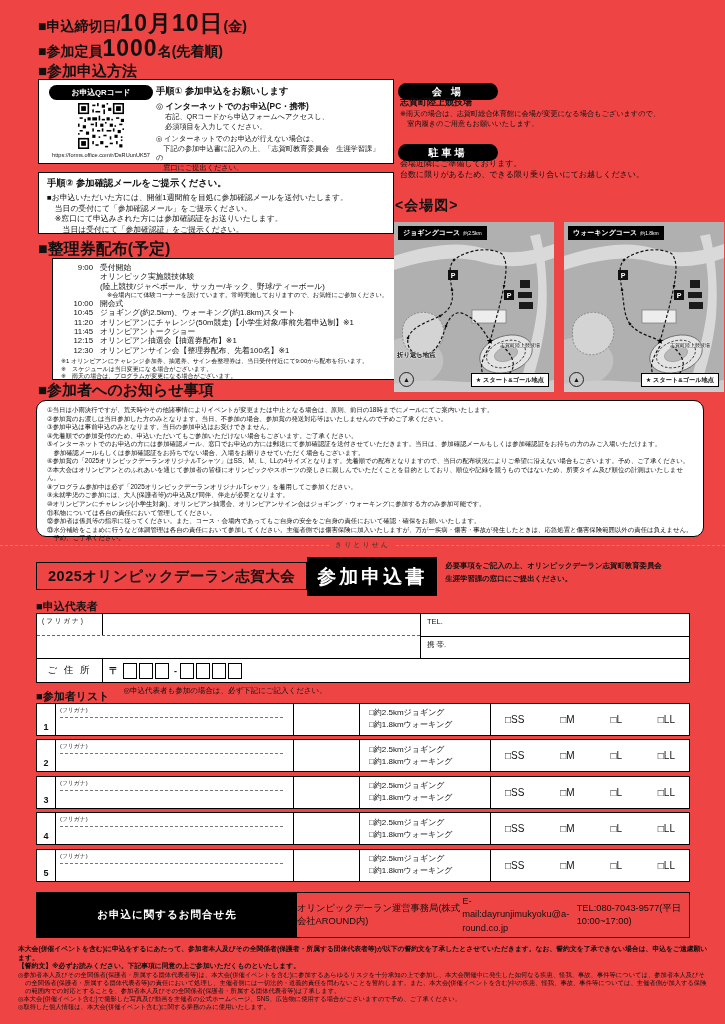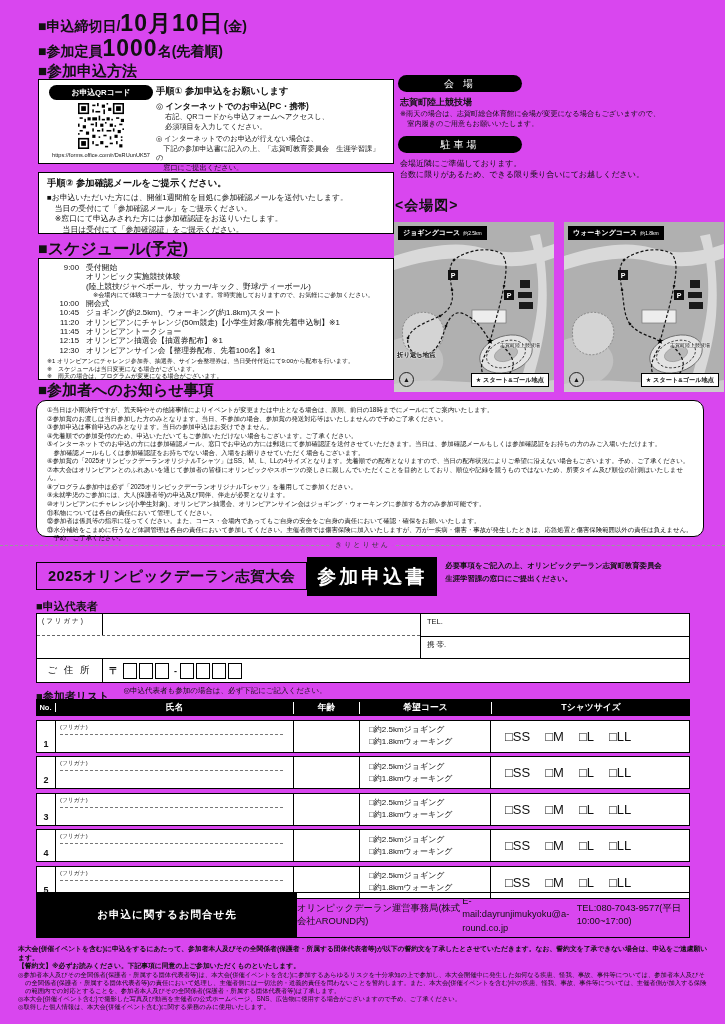--- a/index.html
+++ b/index.html
@@ -1,16 +1,16 @@
 <!DOCTYPE html>
 <html><head>
 <meta charset="utf-8">
 <style>
   html,body{margin:0;padding:0;background:#888;}
-  #page{position:relative;width:725px;height:1024px;background:#d946ef;margin:0 auto;
+  #page{position:relative;width:725px;height:1024px;background:#ef4444;margin:0 auto;
         font-family:"Liberation Sans","DejaVu Sans",sans-serif;color:#111;overflow:hidden;}
   .abs{position:absolute;}
   .bold{font-weight:bold;}
   .pre{white-space:pre-line;}
 
   
   .bigline{display:flex;align-items:baseline;font-weight:bold;}
   .bigline .sm{font-size:14px;}
   .bigline .mega{font-size:23px;letter-spacing:1px;}
   #h-method{font-size:15px;font-weight:bold;}
@@ -24,31 +24,31 @@
   .opt2{font-size:7.2px;line-height:9.6px;margin-top:3px;}
   #qrcol{width:110px;flex:none;display:flex;flex-direction:column;align-items:center;}
   .qr-pill{background:#000;color:#fff;border-radius:9px;font-size:7.8px;font-weight:bold;
            width:104px;text-align:center;padding:2px 0;}
   .qr-url{font-size:5.6px;white-space:nowrap;}
   #step2{left:38px;top:172px;width:356px;height:62px;padding:4px 8px;}
   #step2 .body{font-size:7.8px;line-height:10.6px;}
 
   
   #h-schedule{font-size:16px;font-weight:bold;}
-  #schedule-box{left:38px;top:258px;width:356px;height:122px;padding:4px 8px;}
+  #schedule-box{left:52px;top:258px;width:356px;height:122px;padding:4px 8px;}
   .sch-row{display:flex;font-size:7.8px;line-height:9.4px;}
   .sch-time{width:32px;flex:none;text-align:right;margin-right:7px;}
   .sch-text{flex:1;}
   .sch-small{font-size:6.2px;line-height:7.5px;margin-left:7px;}
   .sch-notes{margin-top:3px;font-size:6px;line-height:7.5px;}
 
   
-  .pill{background:#000;color:#fff;border-radius:10px;width:124px;height:17px;
+  .pill{background:#000;color:#fff;border-radius:10px;width:100px;height:17px;
         display:flex;align-items:center;justify-content:center;
-        font-size:10px;font-weight:normal;letter-spacing:3px;}
+        font-size:10px;font-weight:bold;letter-spacing:3px;margin-top:8px;}
   .rtext{font-size:8px;line-height:11px;}
   .rnote{font-size:7.2px;line-height:9.5px;}
   #map-heading{font-size:14px;font-weight:bold;letter-spacing:1px;}
   .map{position:relative;width:160px;height:170px;background:#b0b0b0;overflow:hidden;flex:none;}
   .map svg{position:absolute;left:0;top:0;}
   .map-header{position:absolute;top:4px;left:4px;background:#000;color:#fff;
               padding:2px 5px;display:flex;align-items:baseline;gap:3px;}
   .map-header .t{font-size:7px;font-weight:bold;}
   .map-header .d{font-size:5px;}
   .map-goal{position:absolute;bottom:5px;right:5px;background:#fff;border:1px solid #000;
@@ -118,21 +118,21 @@
   .c{border-right:1px solid #000;box-sizing:border-box;}
   .c-no{width:19px;flex:none;display:flex;align-items:flex-end;justify-content:center;
         font-size:9px;font-weight:bold;padding-bottom:3px;}
   .c-name{width:238px;flex:none;position:relative;}
   .c-furi{position:absolute;top:2px;left:4px;font-size:5.8px;color:#222;}
   .c-dots{position:absolute;top:13px;left:4px;right:10px;border-top:1px dashed #777;}
   .c-age{width:66px;flex:none;}
   .c-course{width:131px;flex:none;display:flex;flex-direction:column;justify-content:center;
             padding-left:9px;font-size:8px;line-height:12px;}
   .c-size{flex:1;display:flex;align-items:center;border-right:none;padding:0 14px;
-          justify-content:flex-start;font-size:13px;gap:15px;}
+          justify-content:space-between;font-size:10px;gap:15px;}
 
   
   #contact{left:36px;top:892px;width:654px;height:46px;border:1.5px solid #000;
            box-sizing:border-box;display:flex;}
   .contact-label{width:260px;flex:none;background:#000;color:#fff;display:flex;align-items:center;
                  justify-content:center;font-size:10.5px;font-weight:bold;letter-spacing:1px;}
   .contact-body{flex:1;display:flex;flex-direction:row;align-items:center;justify-content:center;
                 font-size:9.3px;line-height:13.2px;}
 
   
@@ -244,21 +244,21 @@
   </div>
 
   <div class="abs obox" id="step2">
     <div class="step-title">手順② 参加確認メールをご提示ください。</div>
     <div class="body pre">■お申込いただいた方には、開催1週間前を目処に参加確認メールを送付いたします。
 　当日の受付にて「参加確認メール」をご提示ください。
 　※窓口にて申込みされた方には参加確認証をお送りいたします。
 　　当日は受付にて「参加確認証」をご提示ください。</div>
   </div>
 
-  <div class="abs" id="h-schedule" style="left:38px;top:239px;">■スケジュール(予定)</div>
+  <div class="abs" id="h-schedule" style="left:38px;top:239px;">■整理券配布(予定)</div>
   <div class="abs obox" id="schedule-box">
     <div class="sch-row">
       <div class="sch-time">9:00</div>
       <div class="sch-text pre">受付開始
 オリンピック実施競技体験
 (陸上競技/ジャベボール、サッカー/キック、野球/ティーボール)</div>
     </div>
     <div class="sch-row">
       <div class="sch-time"></div>
       <div class="sch-small">※会場内にて体験コーナーを設けています。常時実施しておりますので、お気軽にご参加ください。</div>
@@ -469,27 +469,20 @@
         <span class="pbox"></span>
       </div>
     </div>
   </div>
 
   <div class="abs" id="plist-head">
     <div class="sec-h">■参加者リスト</div>
     <div class="note">◎申込代表者も参加の場合は、必ず下記にご記入ください。</div>
   </div>
   <div class="abs" id="ptable">
-    <div class="p-header">
-      <div class="ph w-no" style="font-size:7.5px;">No.</div>
-      <div class="ph w-name">氏名</div>
-      <div class="ph w-age">年齢</div>
-      <div class="ph w-course">希望コース</div>
-      <div class="ph w-size">Tシャツサイズ</div>
-    </div>
 
     <div class="p-row">
       <div class="c c-no">1</div>
       <div class="c c-name">
         <div class="c-furi">(フリガナ)</div>
         <div class="c-dots"></div>
       </div>
       <div class="c c-age"></div>
       <div class="c c-course">
         <div>□約2.5kmジョギング</div>

